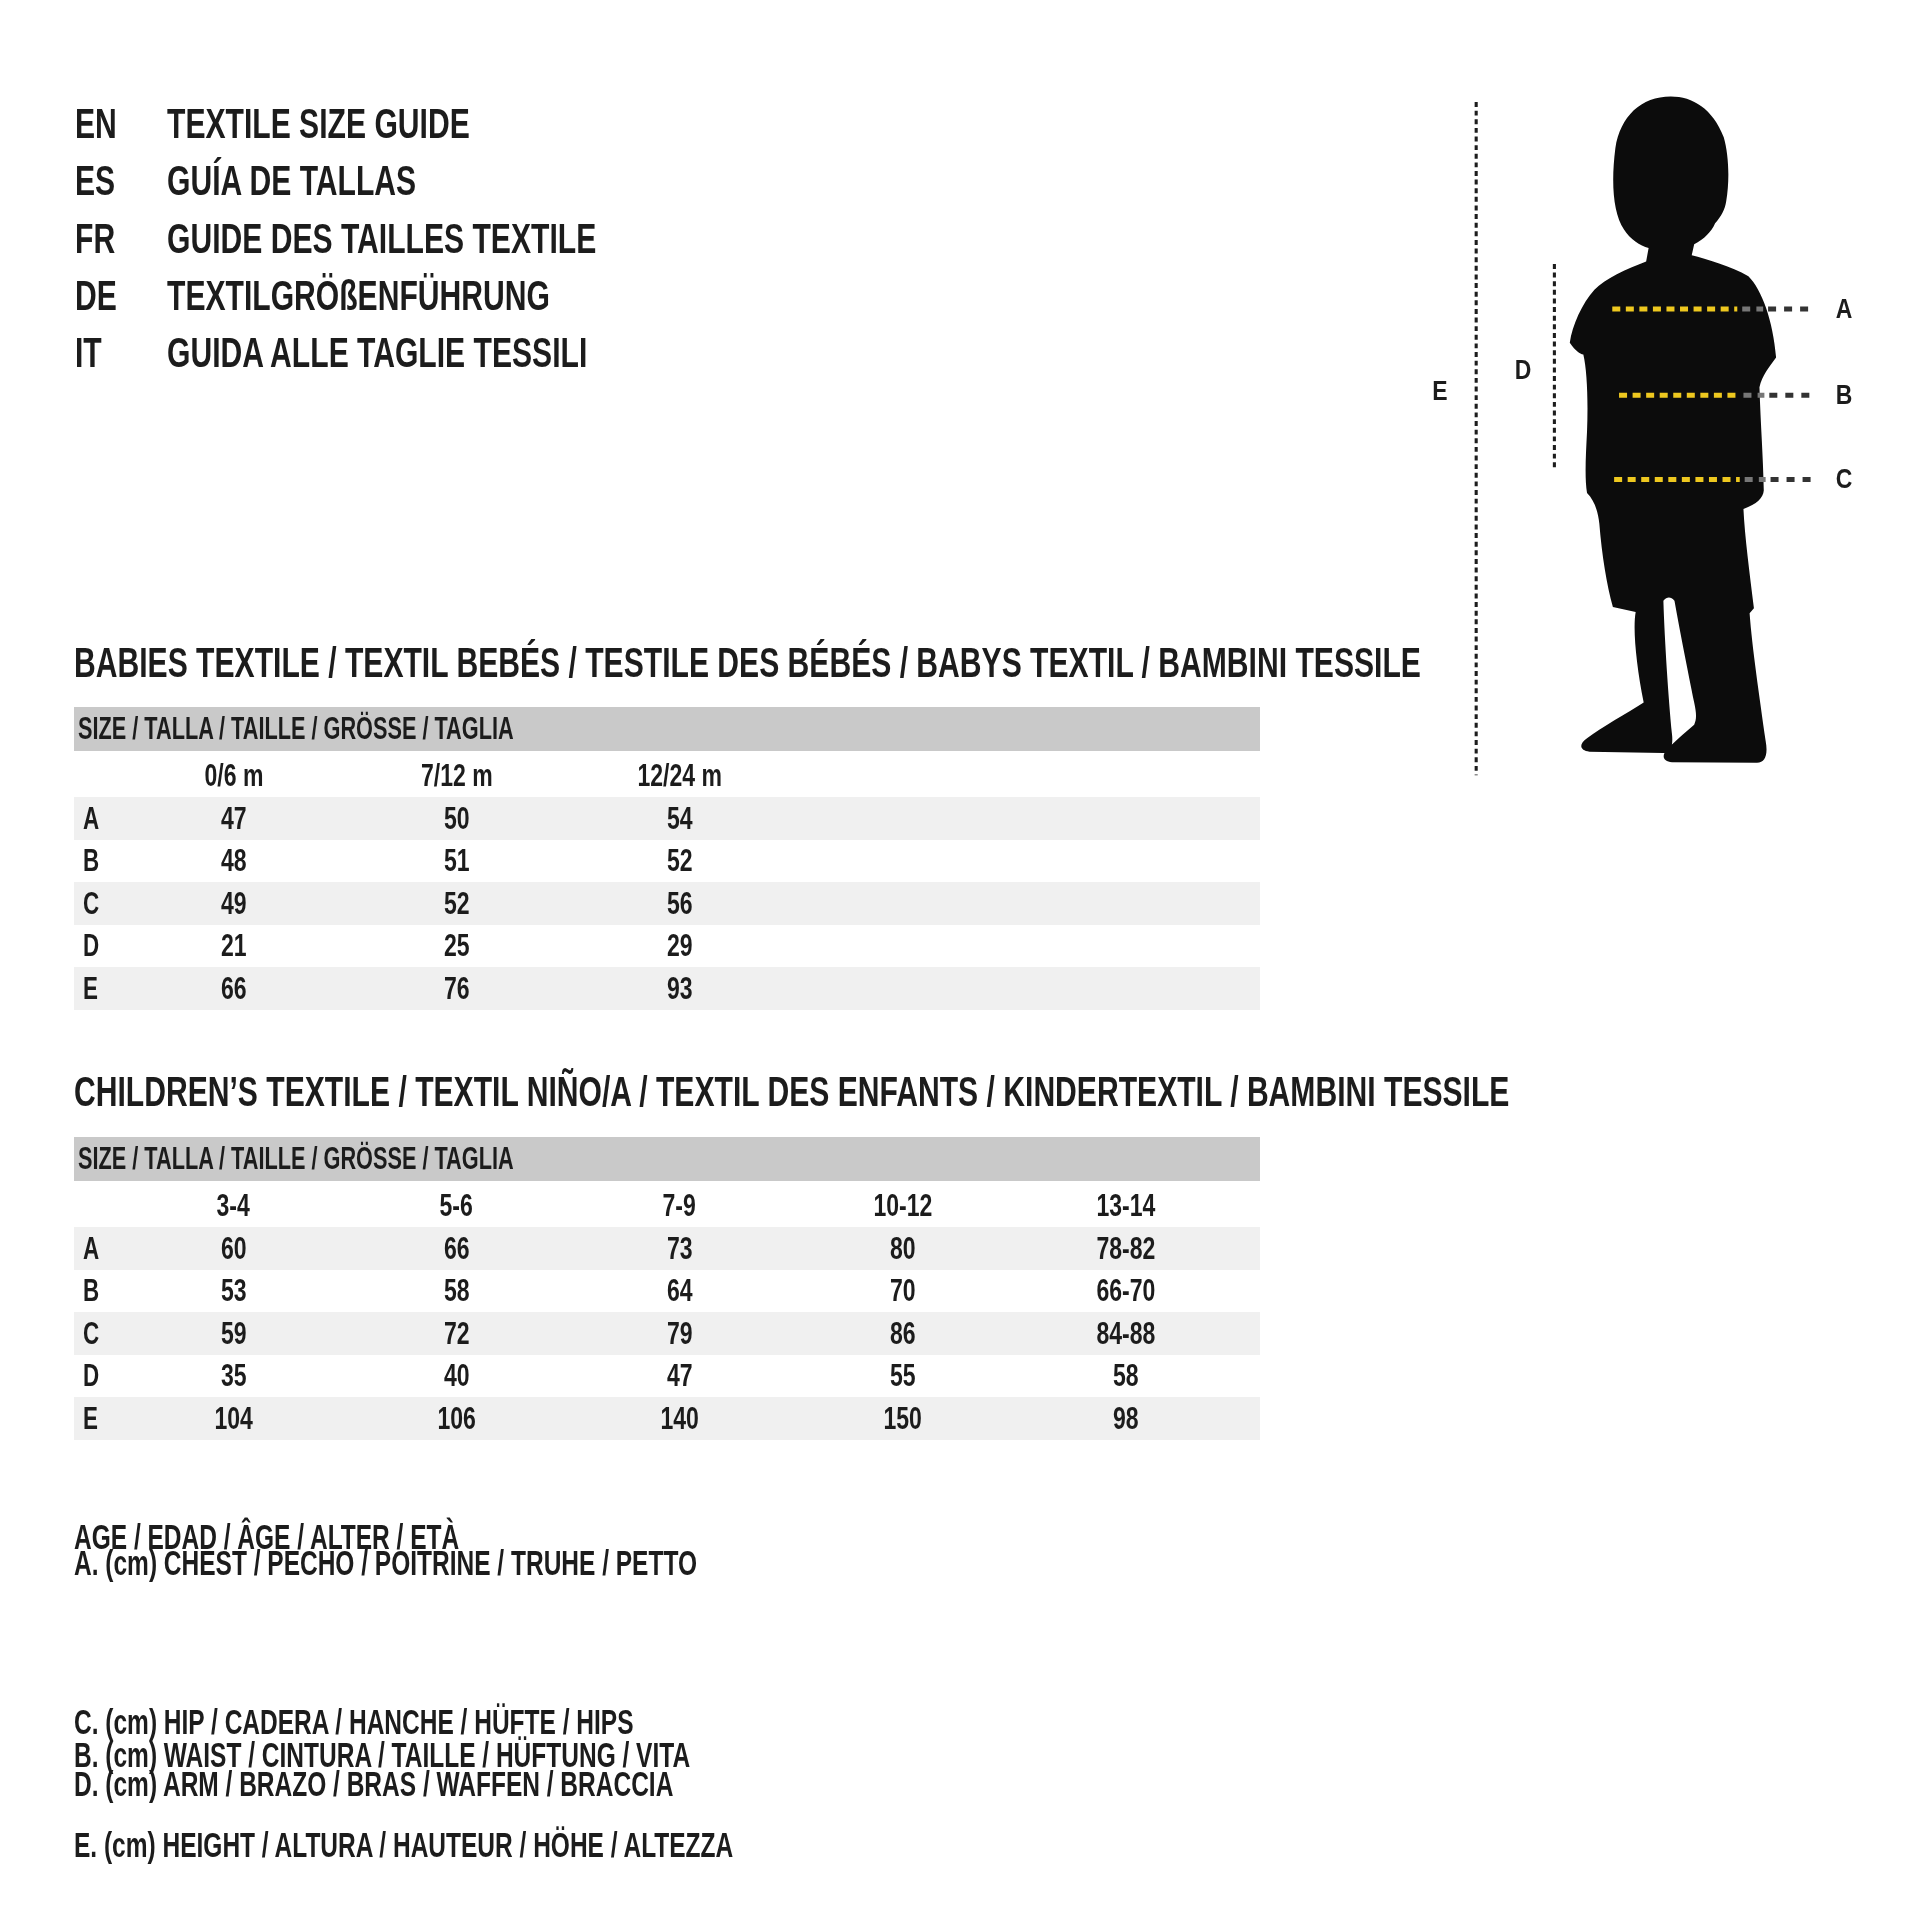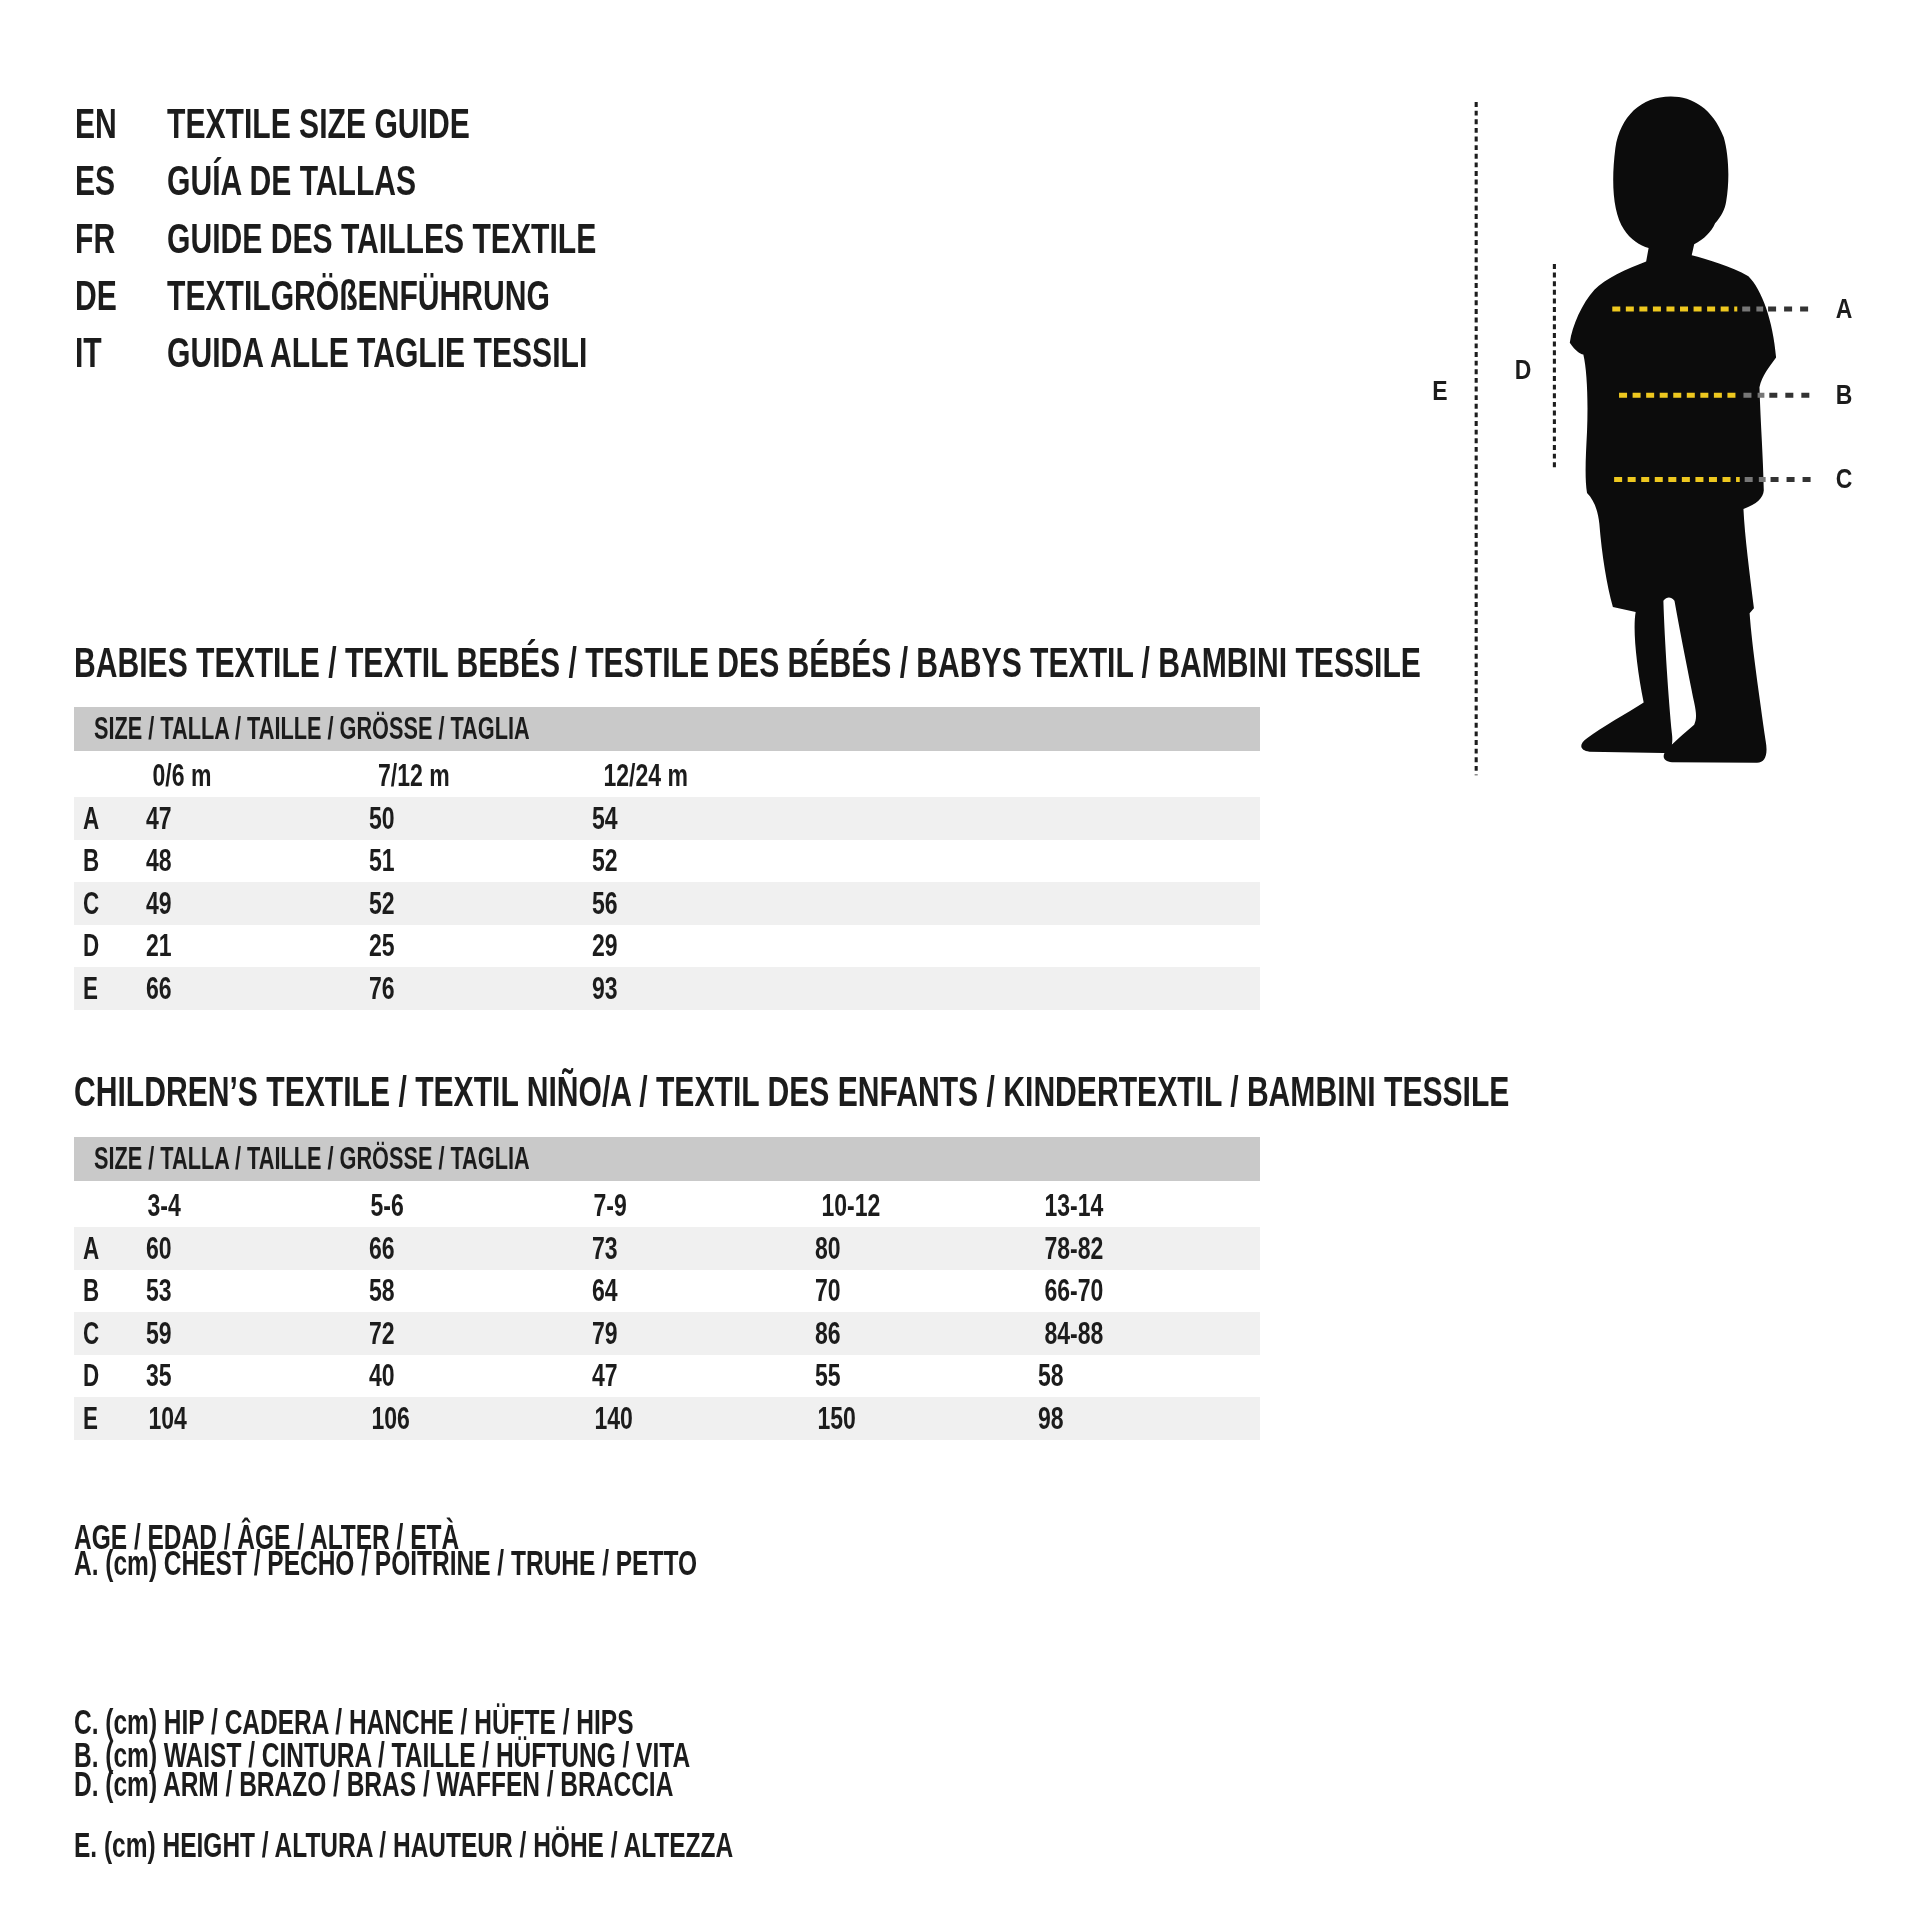--- a/index.html
+++ b/index.html
@@ -11,26 +11,26 @@
   
   .c{display:inline-block;transform:scaleX(0.70);transform-origin:0 50%;white-space:nowrap;font-style:normal;}
   .cc{display:inline-block;transform:scaleX(0.72);transform-origin:50% 50%;white-space:nowrap;font-style:normal;}
   
   .lang-row{position:absolute;left:75px;height:44px;line-height:44px;font-size:43px;font-weight:700;}
   .lang-code{position:absolute;left:0;top:0;text-decoration:underline;}
   .lang-title{position:absolute;left:92px;top:0;}
   
   .sec-heading{position:absolute;left:74px;height:44px;line-height:44px;font-size:43px;font-weight:700;white-space:nowrap;}
   
-  .size-bar{position:absolute;left:74px;width:1186px;height:44px;background:#c9c9c9;line-height:44px;font-size:31px;font-weight:700;padding-left:20px;box-sizing:border-box;}
+  .size-bar{position:absolute;left:74px;width:1186px;height:44px;background:#c9c9c9;line-height:44px;font-size:31px;font-weight:700;padding-left:4px;box-sizing:border-box;}
   
   .trow{position:absolute;left:74px;width:1186px;height:43px;line-height:43px;font-size:32px;font-weight:700;}
   .stripe{background:#f0f0f0;}
   .rlabel{position:absolute;left:8.6px;top:0;}
-  .cell{position:absolute;top:0;width:185px;text-align:left;}
+  .cell{position:absolute;top:0;width:185px;text-align:center;}
   .col0{left:67px}.col1{left:290px}.col2{left:513px}.col3{left:736px}.col4{left:959px}
   
   .legend-line{position:absolute;left:74px;height:37px;line-height:37px;font-size:35px;font-weight:700;white-space:nowrap;}
   
   .flabel{position:absolute;font-size:28px;font-weight:700;transform:translate(-50%,-50%) scaleX(0.82);white-space:nowrap;}
 </style>
 </head>
 <body>
 
 <section>

